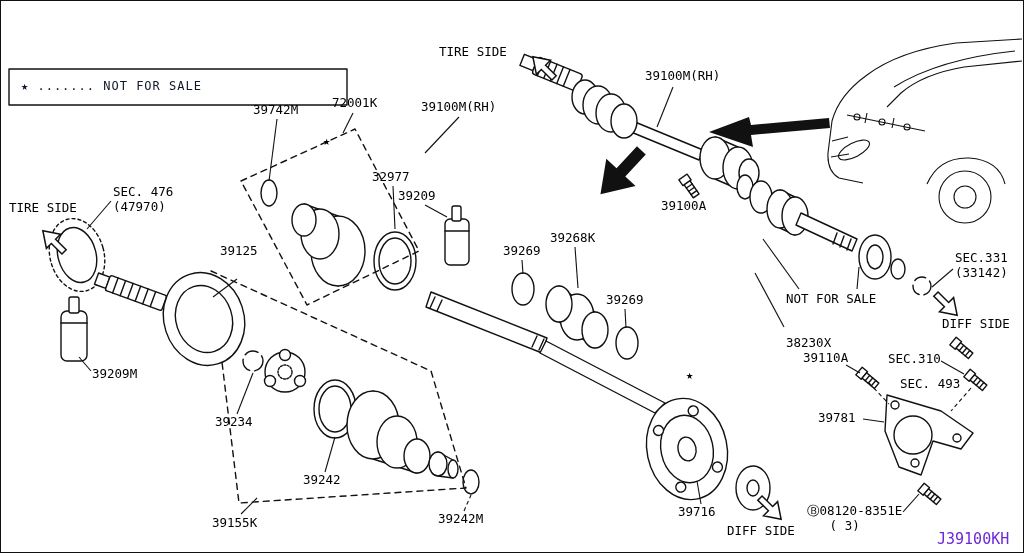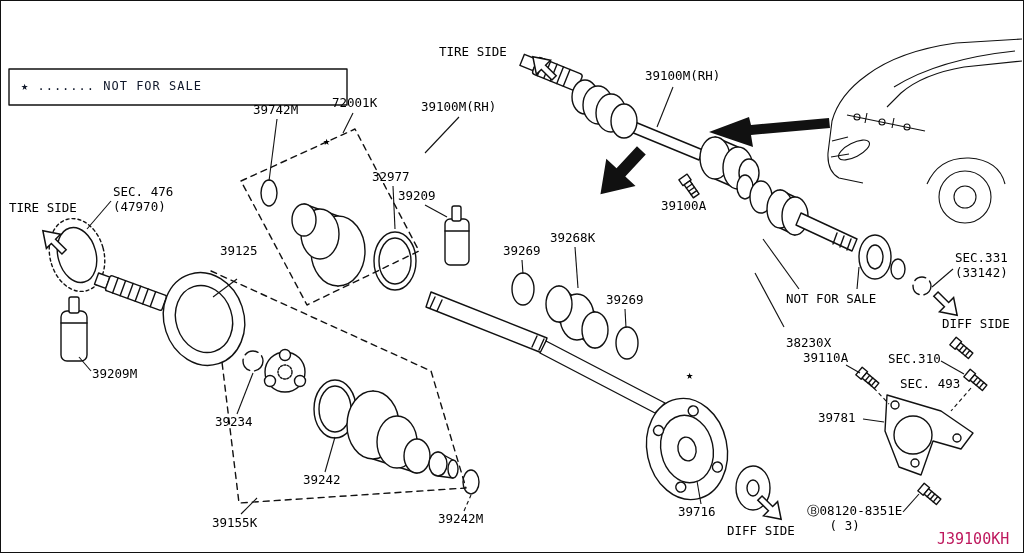--- a/index.html
+++ b/index.html
@@ -12,21 +12,21 @@
   .callout{
     position:absolute;font-size:12.5px;line-height:1.18;color:#000000;
     white-space:pre;font-family:"DejaVu Sans Mono", monospace;
   }
   .callout.star{font-size:12px;}
   #legend-note{
     position:absolute;left:20px;top:78px;font-size:12px;color:#0f172a;
     letter-spacing:1px;white-space:pre;
   }
   #diagram-code{
-    position:absolute;left:936px;top:529px;font-size:15px;color:#be185d;white-space:pre;
+    position:absolute;left:936px;top:529px;font-size:15px;color:#6d28d9;white-space:pre;
   }
   
   .ln *{stroke:#111;fill:none;stroke-width:1.4;stroke-linecap:round;stroke-linejoin:round;}
   .wf *{stroke:#111;fill:#ffffff;stroke-width:1.4;stroke-linecap:round;stroke-linejoin:round;}
   .thin *{stroke:#111;fill:none;stroke-width:1.1;}
 </style>
 </head>
 <body>
 
 <div id="stage">

